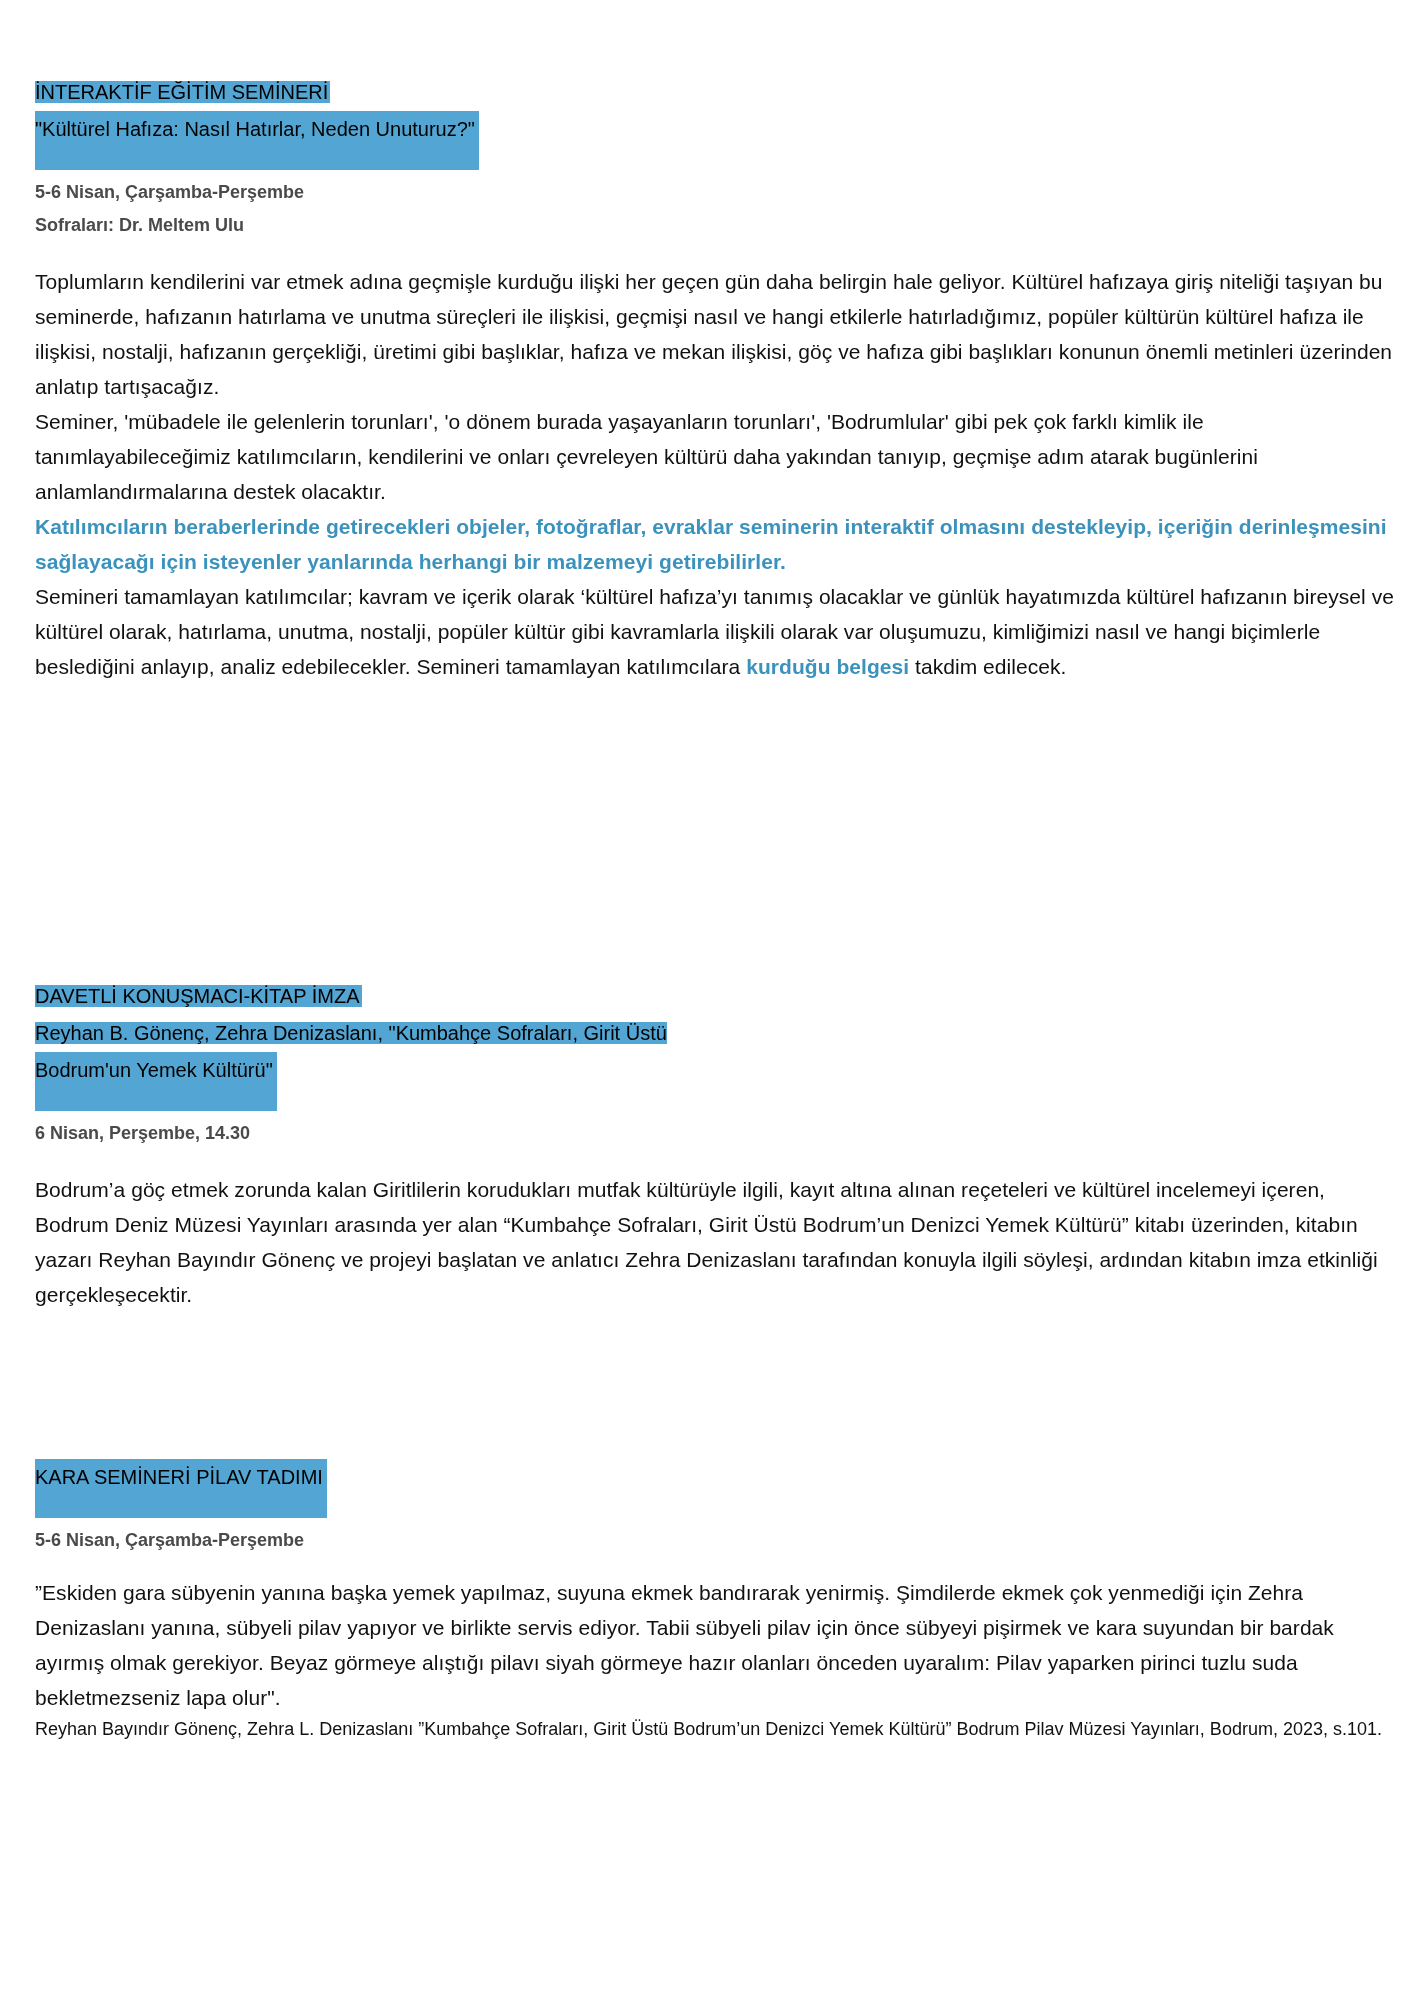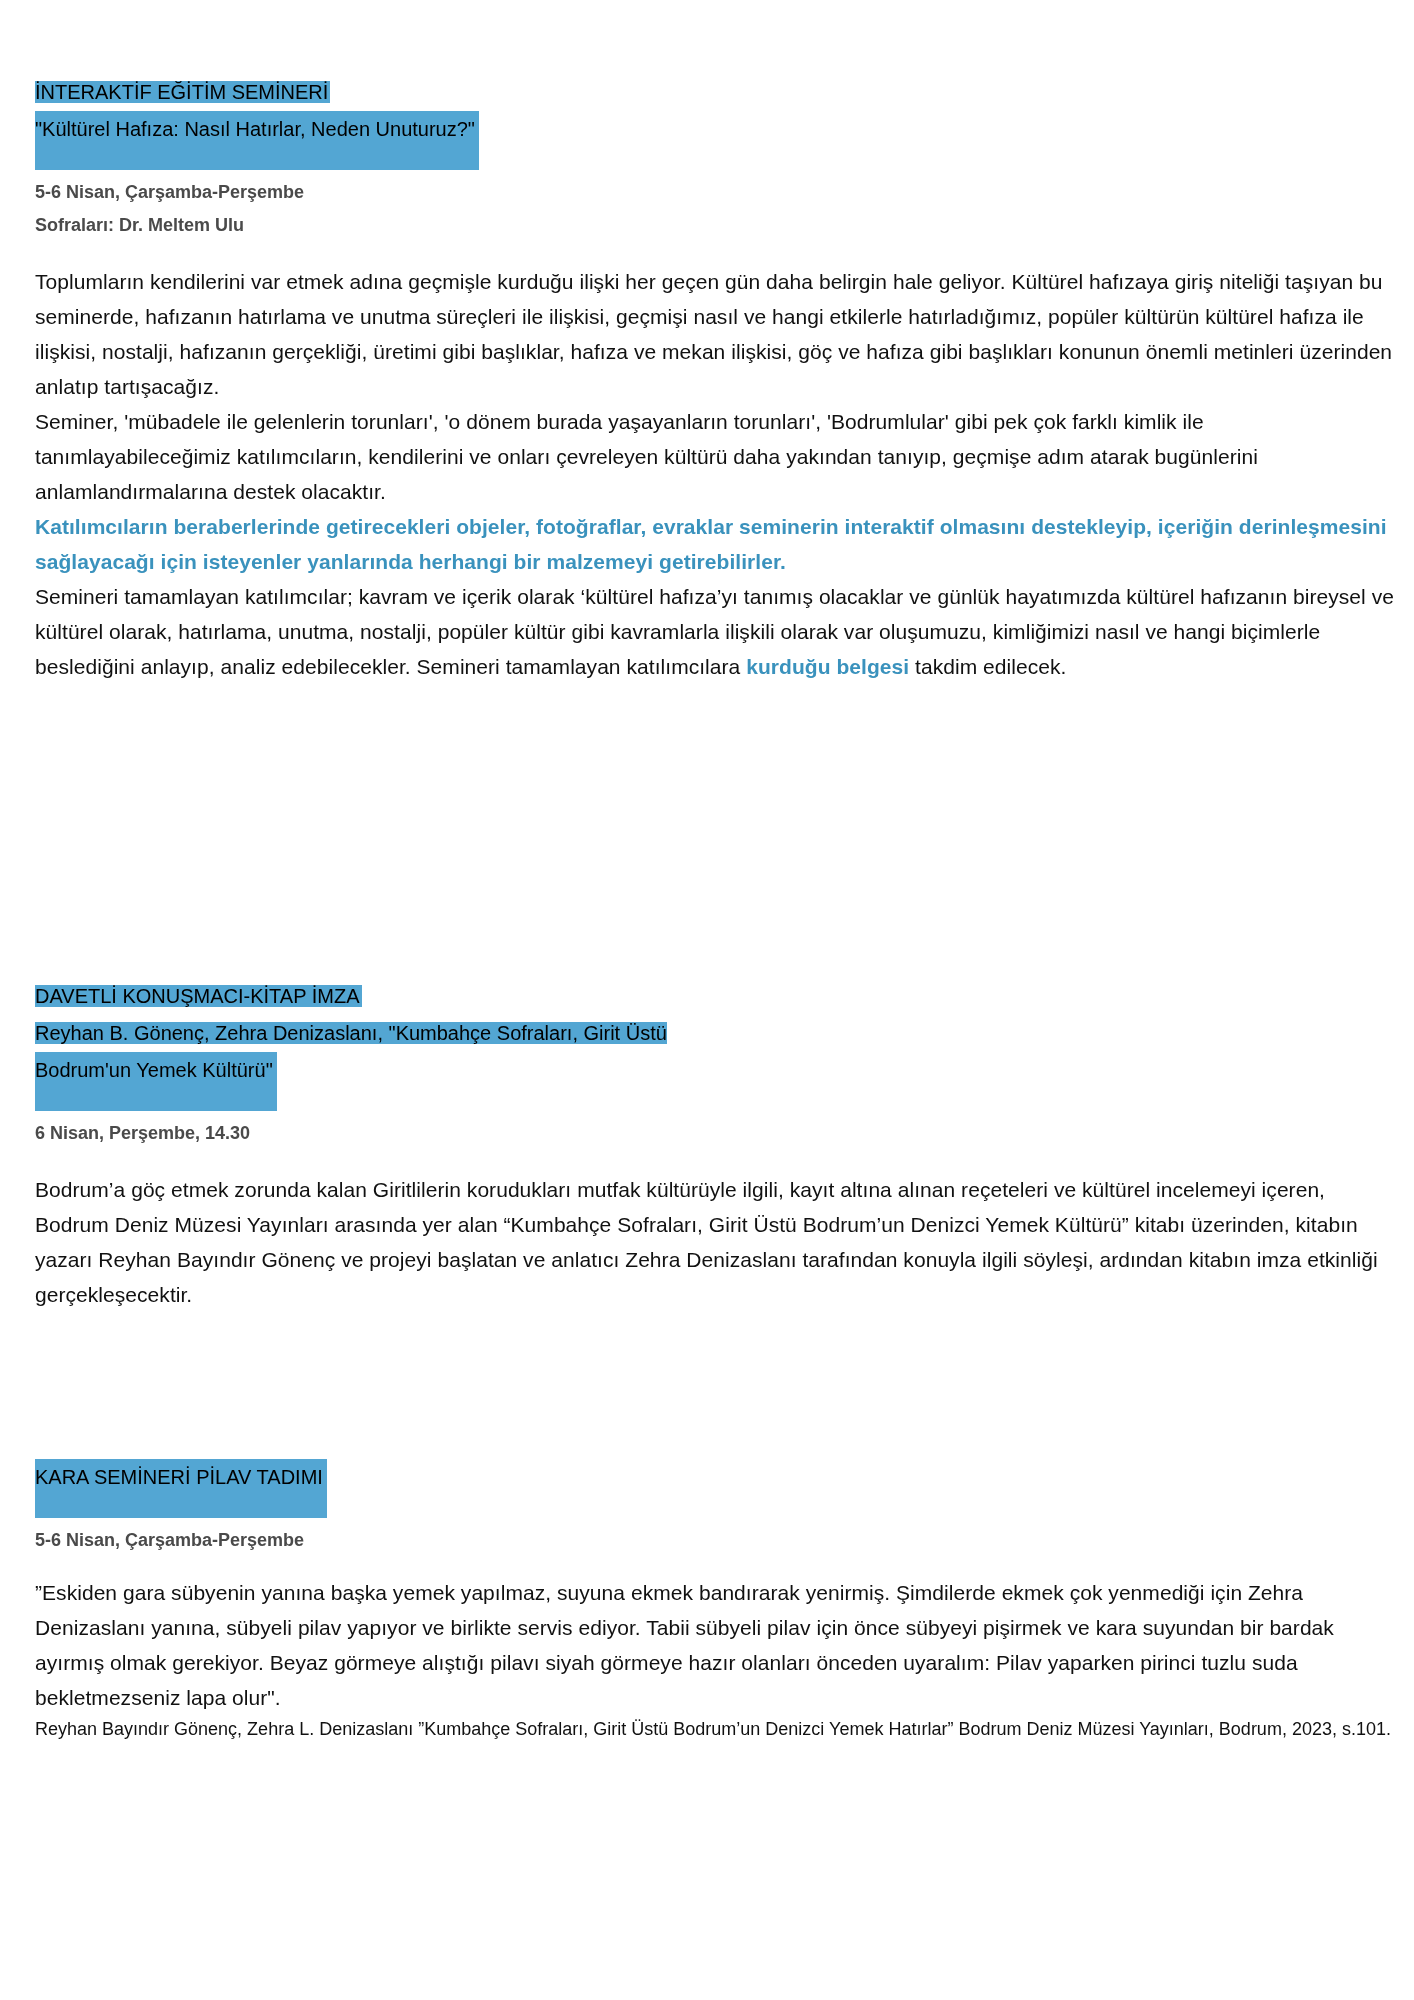--- a/index.html
+++ b/index.html
@@ -55,16 +55,16 @@
     <p class="meta">6 Nisan, Perşembe, 14.30</p>
     <p class="body-text">Bodrum’a göç etmek zorunda kalan Giritlilerin korudukları mutfak kültürüyle ilgili, kayıt altına alınan reçeteleri ve kültürel incelemeyi içeren, Bodrum Deniz Müzesi Yayınları arasında yer alan “Kumbahçe Sofraları, Girit Üstü Bodrum’un Denizci Yemek Kültürü” kitabı üzerinden, kitabın yazarı Reyhan Bayındır Gönenç ve projeyi başlatan ve anlatıcı Zehra Denizaslanı tarafından konuyla ilgili söyleşi, ardından kitabın imza etkinliği gerçekleşecektir.</p>
   </div>
 
   <div class="section" style="top:1385px;">
     <div class="hdr-block">
       <div class="hdr" style="display:inline-block;background:#53a6d3;padding-bottom:22px;padding-right:4px;"><span>KARA SEMİNERİ PİLAV TADIMI</span></div>
     </div>
     <p class="meta">5-6 Nisan, Çarşamba-Perşembe</p>
     <p class="body-text" style="margin-top:18px;">”Eskiden gara sübyenin yanına başka yemek yapılmaz, suyuna ekmek bandırarak yenirmiş. Şimdilerde ekmek çok yenmediği için Zehra Denizaslanı yanına, sübyeli pilav yapıyor ve birlikte servis ediyor. Tabii sübyeli pilav için önce sübyeyi pişirmek ve kara suyundan bir bardak ayırmış olmak gerekiyor. Beyaz görmeye alıştığı pilavı siyah görmeye hazır olanları önceden uyaralım: Pilav yaparken pirinci tuzlu suda bekletmezseniz lapa olur".</p>
-    <p class="cite">Reyhan Bayındır Gönenç, Zehra L. Denizaslanı ”Kumbahçe Sofraları, Girit Üstü Bodrum’un Denizci Yemek Hatırlar” Bodrum Deniz Müzesi Yayınları, Bodrum, 2023, s.101.</p>
+    <p class="cite">Reyhan Bayındır Gönenç, Zehra L. Denizaslanı ”Kumbahçe Sofraları, Girit Üstü Bodrum’un Denizci Yemek Kültürü” Bodrum Pilav Müzesi Yayınları, Bodrum, 2023, s.101.</p>
   </div>
 
 </div>
 
 </body></html>

